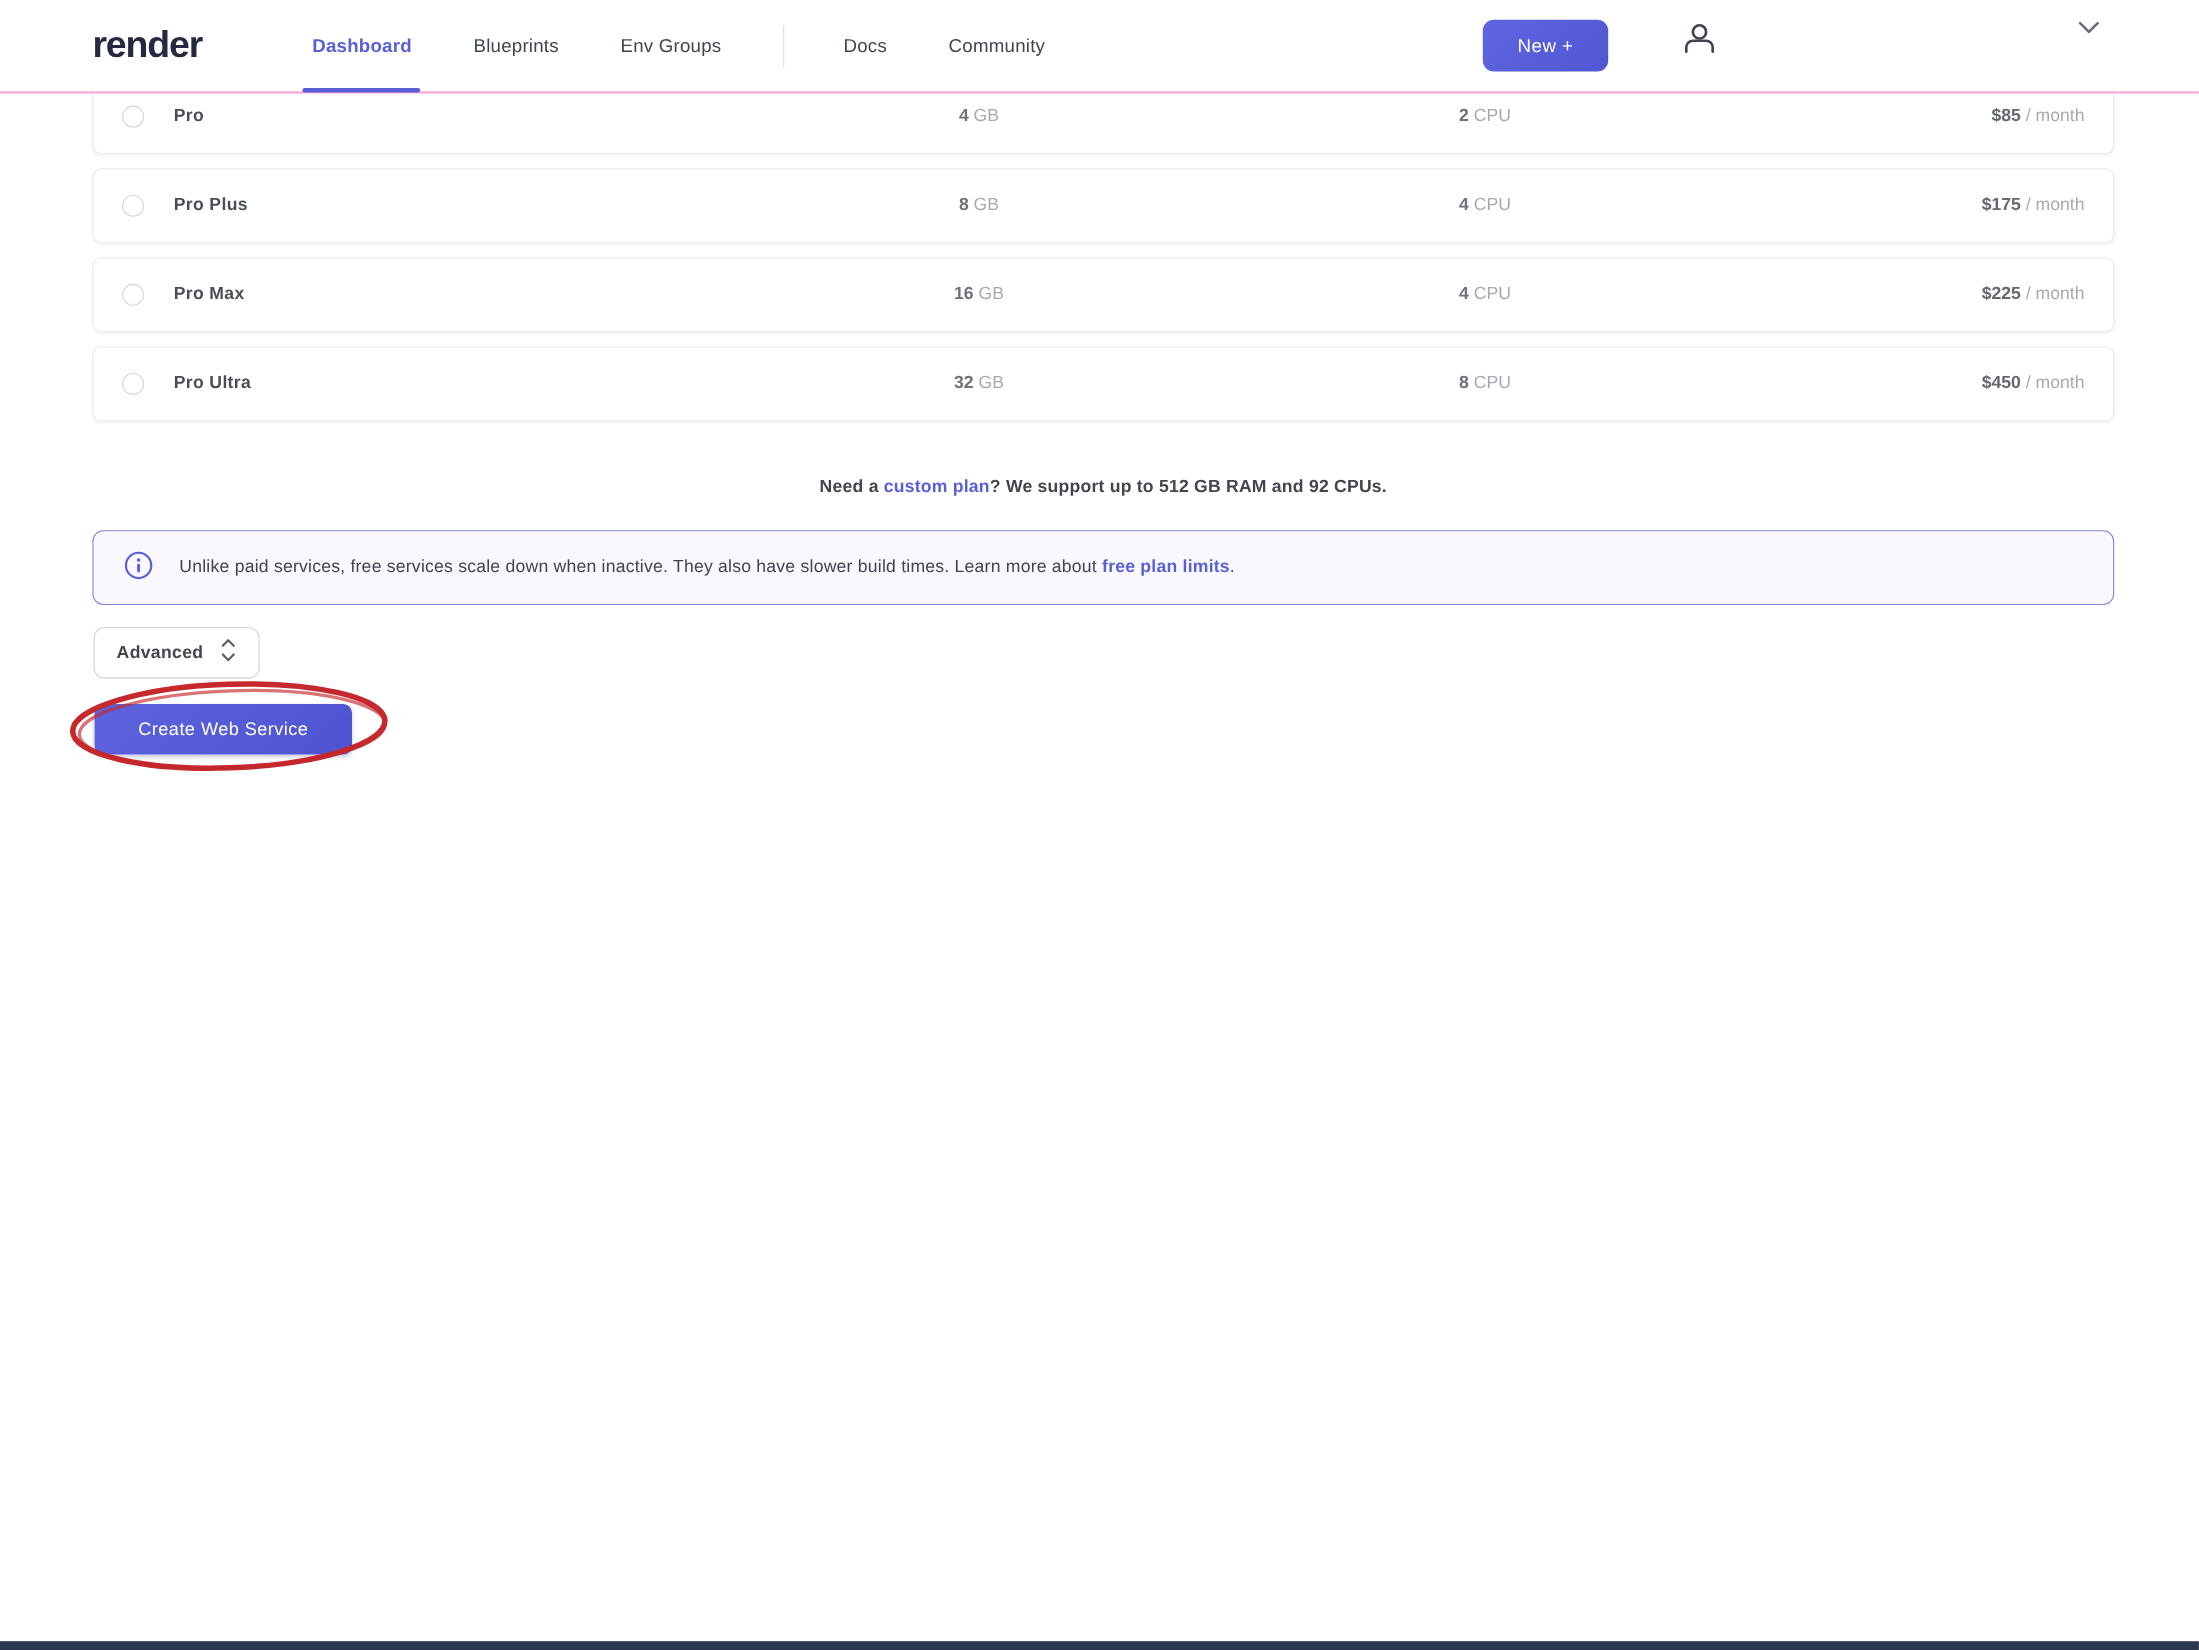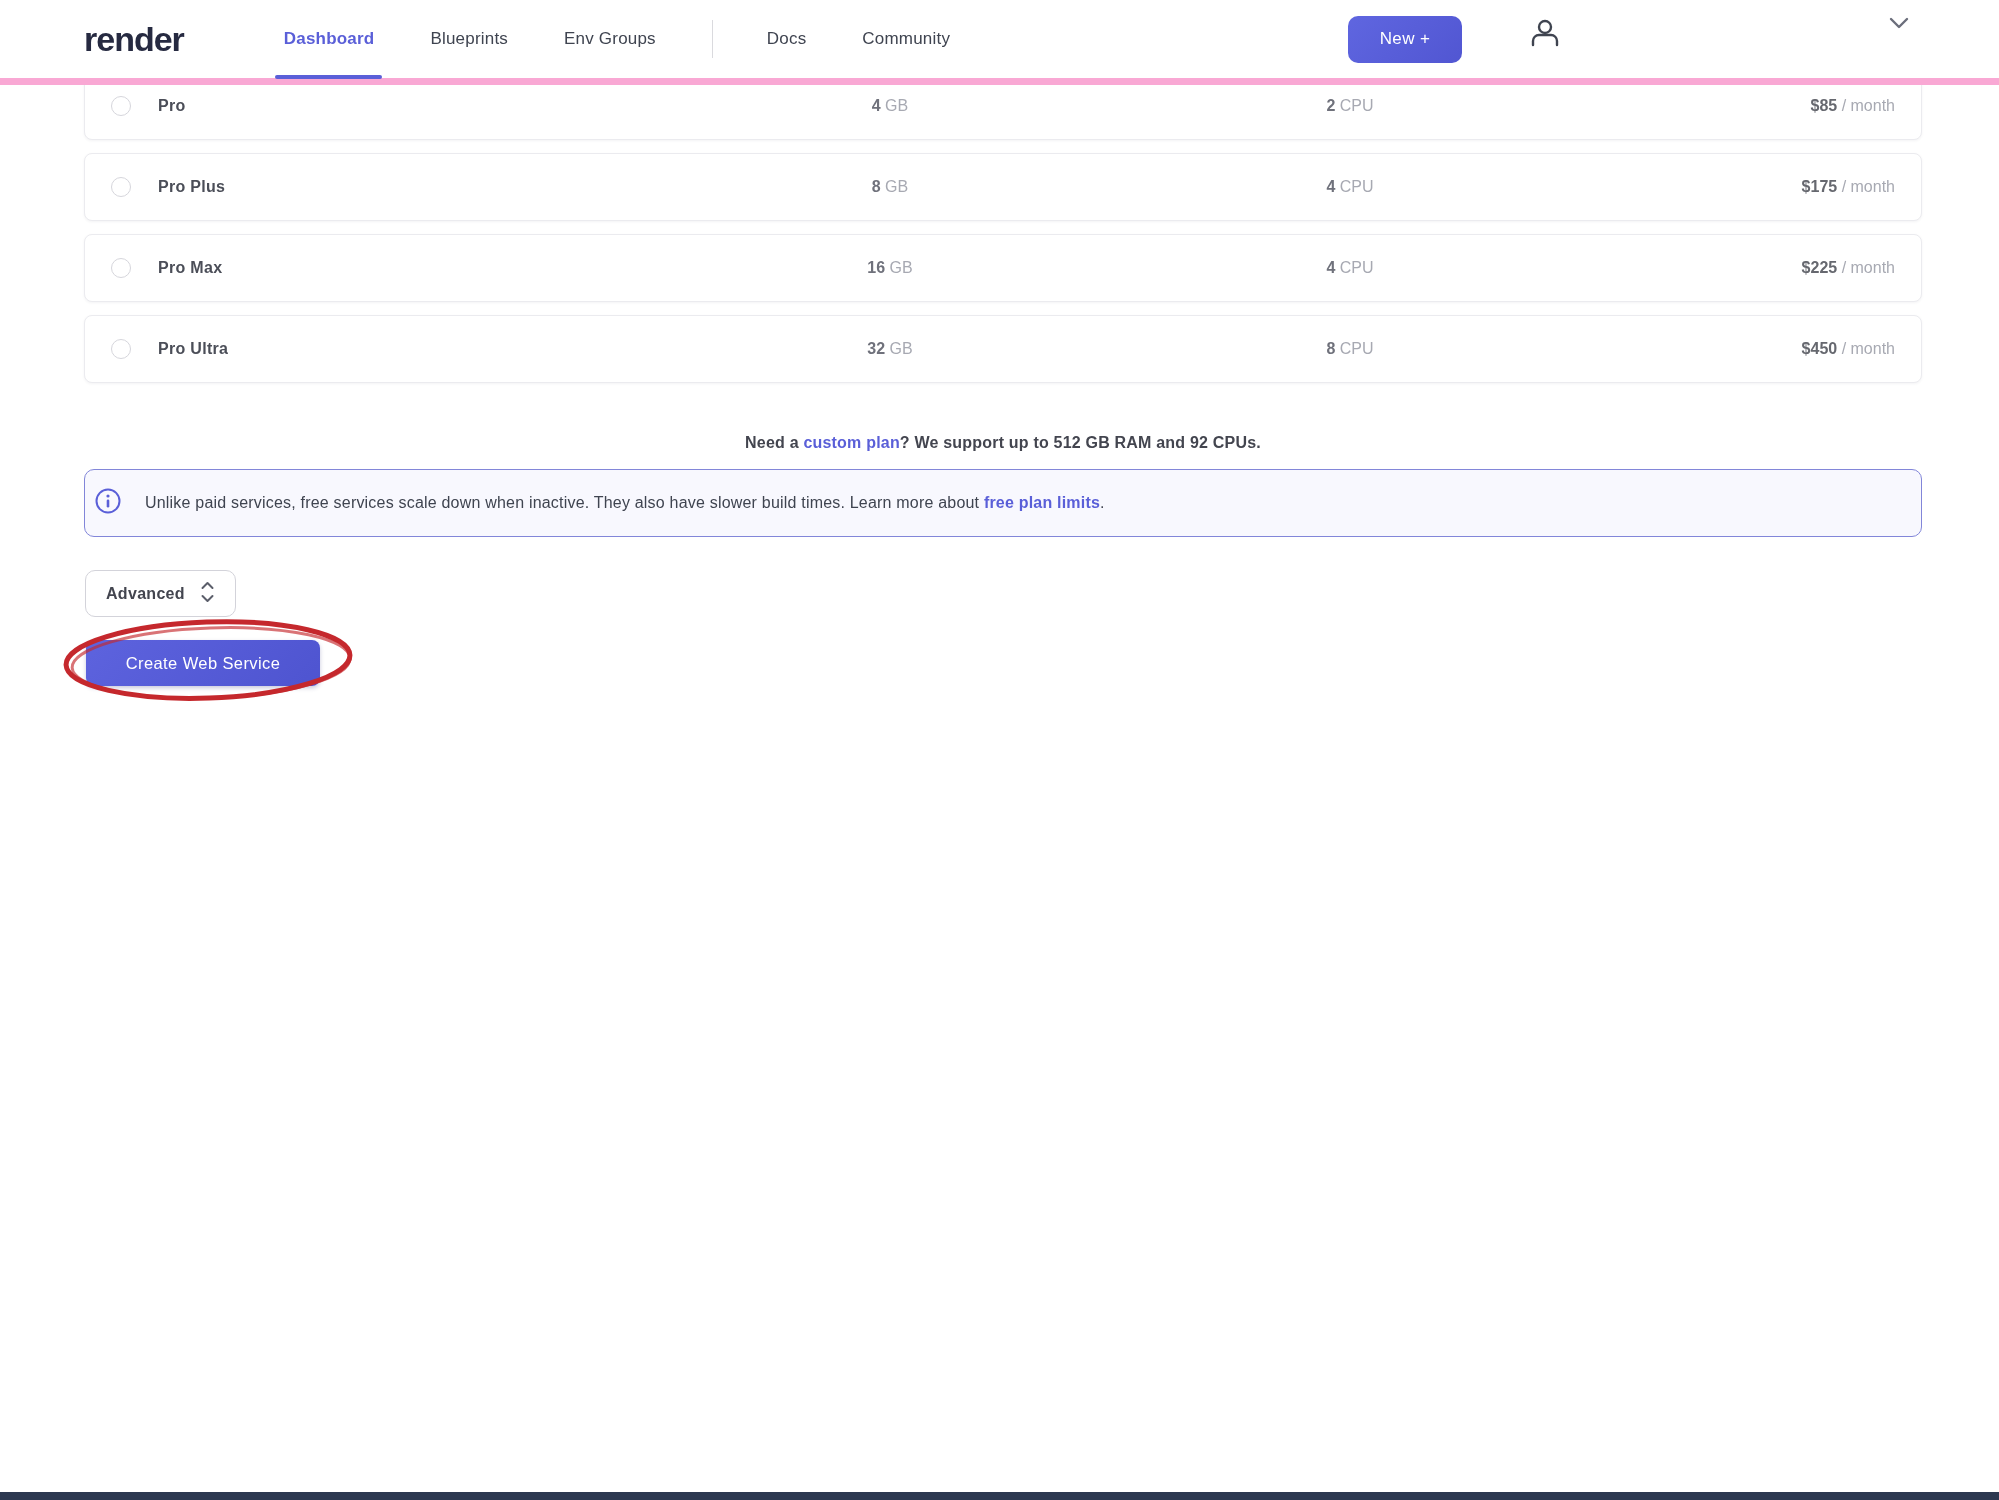--- a/index.html
+++ b/index.html
@@ -3,21 +3,21 @@
 <meta charset="utf-8">
 <style>
   html,body{margin:0;padding:0;background:#fff;}
   .viewport{
     position:relative;width:1999px;height:1500px;background:#ffffff;overflow:hidden;
     font-family:"Liberation Sans",sans-serif;color:#3f4450;
   }
   
   .topbar{
     position:absolute;top:0;left:0;right:0;height:85px;background:#fff;
-    border-bottom:7px solid #f9a8d4;display:flex;align-items:center;
+    border-bottom:2px solid #f9a8d4;display:flex;align-items:center;
     padding-left:84px;box-sizing:border-box;z-index:10;
   }
   .logo{font-size:34px;font-weight:700;color:#262a41;letter-spacing:-1px;margin-right:100px;cursor:pointer;}
   .nav{display:flex;align-items:center;height:100%;}
   .nav-item{
     position:relative;display:flex;align-items:center;height:100%;
     font-size:17px;color:#3f4450;letter-spacing:.2px;cursor:pointer;margin-right:56px;white-space:nowrap;
   }
   .nav-item.active{color:#5a5fd8;font-weight:600;align-items:center;}
   .nav-item.active .underline{
@@ -53,23 +53,23 @@
   .price-num{color:#66686f;font-weight:600;}
   .price-suffix{color:#a7a9b2;font-weight:400;}
   
   .custom-line{
     position:absolute;left:84px;width:1838px;top:333px;text-align:center;
     font-size:16px;font-weight:600;color:#43454f;letter-spacing:.2px;
   }
   .link{color:#5a5fd8;cursor:pointer;text-decoration:none;font-weight:600;}
   
   .banner{
-    position:absolute;left:84px;top:384px;width:1838px;height:68px;box-sizing:border-box;
+    position:absolute;left:84px;top:397px;width:1838px;height:68px;box-sizing:border-box;
     border:1.5px solid #8286d9;border-radius:10px;background:#f8f8fe;
-    display:flex;align-items:center;padding:0 10px;
+    display:flex;align-items:center;padding:0 28px;
   }
   .banner-text{margin-left:24px;font-size:16px;font-weight:500;color:#3f4450;letter-spacing:.2px;}
   
   .advanced-btn{
     position:absolute;left:85px;top:485px;height:47px;display:inline-flex;align-items:center;
     gap:15px;padding:0 20px;background:#fff;border:1px solid #d3d3da;border-radius:10px;cursor:pointer;
     font-size:16px;font-weight:600;color:#43454f;font-family:"Liberation Sans",sans-serif;letter-spacing:.3px;
   }
   
   .create-btn{

